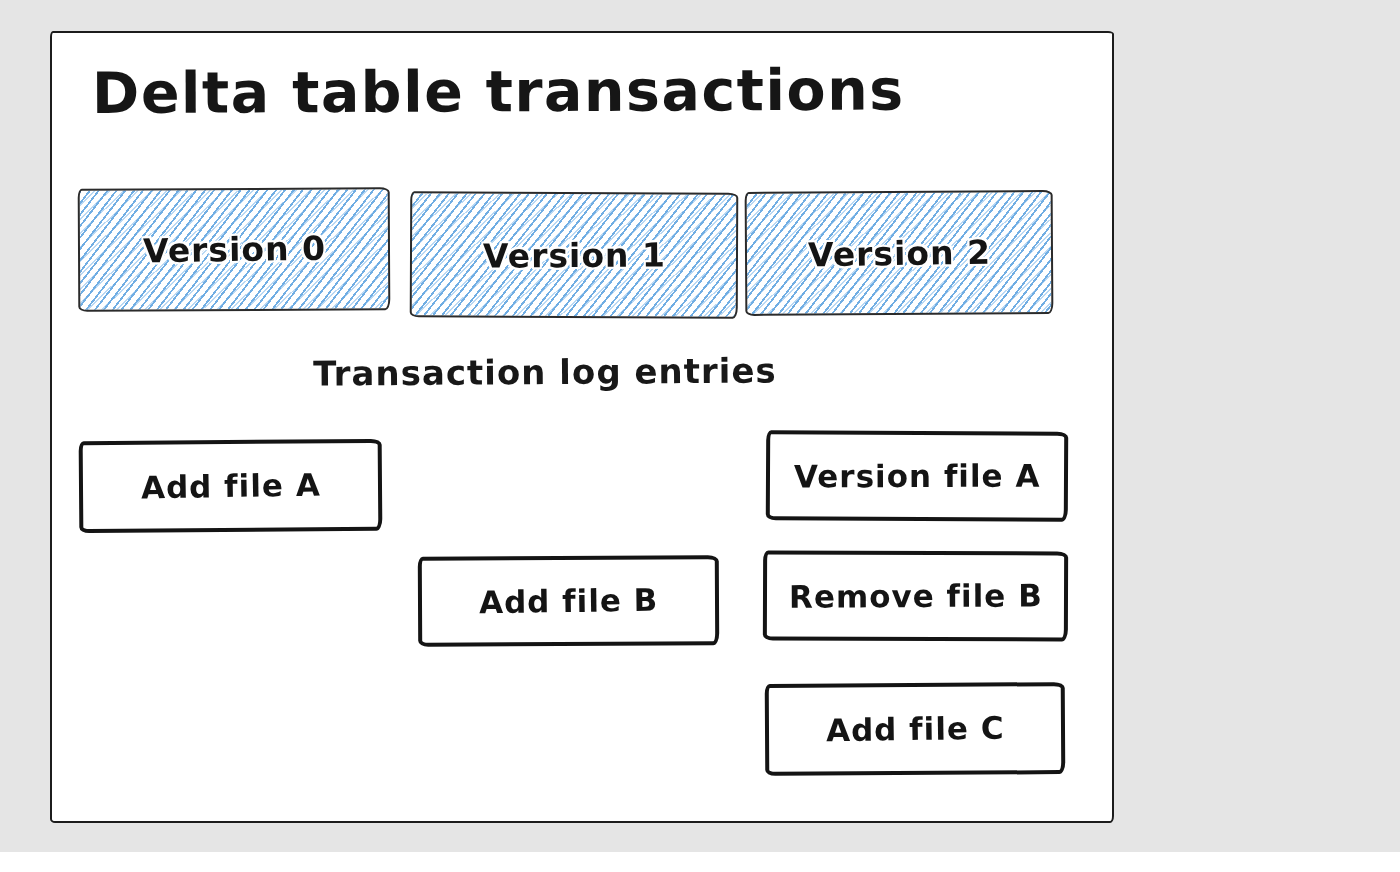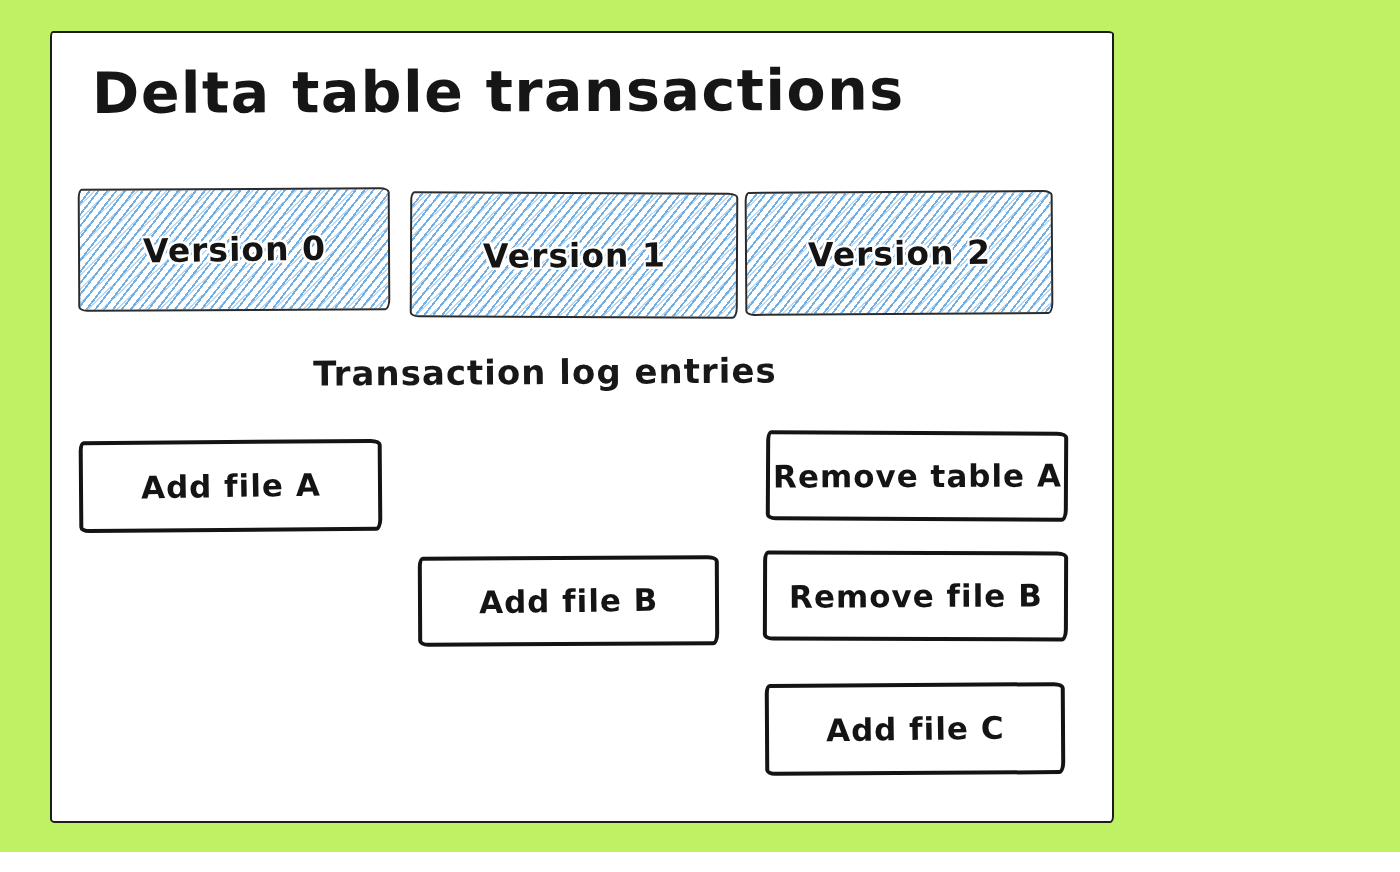--- a/index.html
+++ b/index.html
@@ -10,21 +10,21 @@
     background: #ffffff;
     font-family: "DejaVu Sans", "Liberation Sans", sans-serif;
     color: #1c1c1c;
     overflow: hidden;
   }
 
   .canvas {
     position: relative;
     width: 1400px;
     height: 852px;
-    background: #bef264;
+    background: #e5e5e5;
   }
 
   
   .frame {
     position: absolute;
     left: 50px;
     top: 31px;
     width: 1064px;
     height: 792px;
     border: 2.5px solid #1c1c1c;
@@ -138,21 +138,21 @@
     <span class="label">Version 2</span>
   </div>
 
   <div class="subtitle">Transaction log entries</div>
 
   <div class="entry-box" id="add-file-a">
     <span class="label">Add file A</span>
   </div>
 
   <div class="entry-box" id="remove-file-a">
-    <span class="label">Remove table A</span>
+    <span class="label">Version file A</span>
   </div>
 
   <div class="entry-box" id="add-file-b">
     <span class="label">Add file B</span>
   </div>
 
   <div class="entry-box" id="remove-file-b">
     <span class="label">Remove file B</span>
   </div>
 

